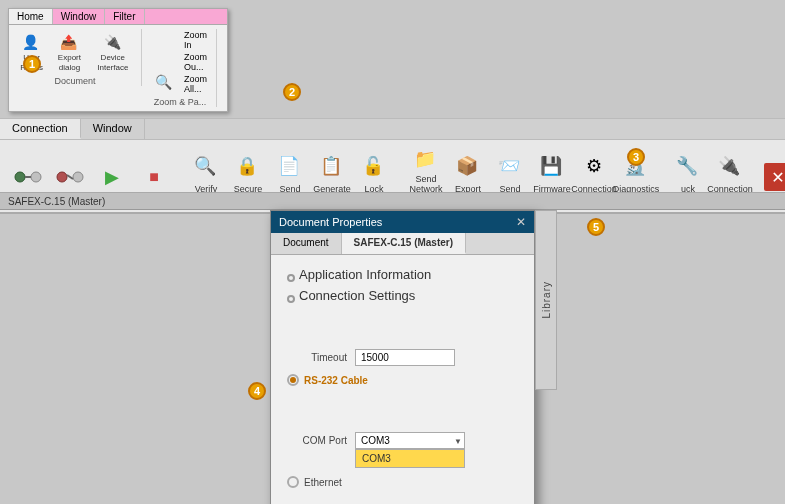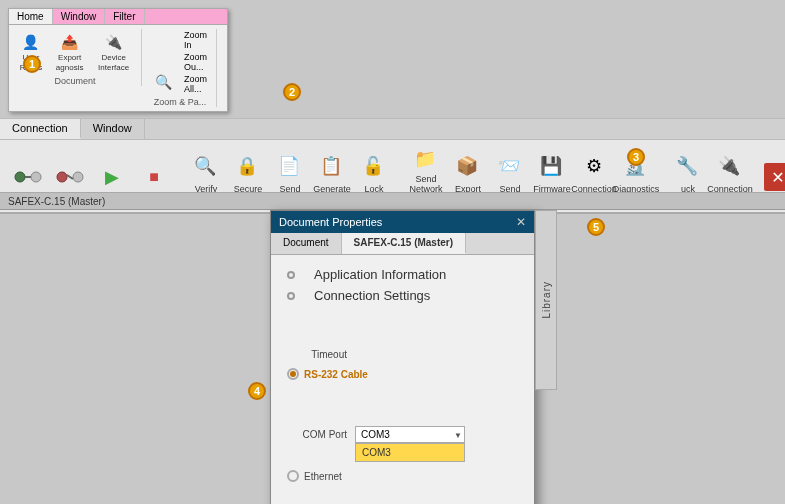--- a/index.html
+++ b/index.html
@@ -274,22 +274,22 @@
       font-weight: 600;
     }
     .dialog-content {
       padding: 12px 16px;
     }
     .dialog-section-title {
       font-size: 13px;
       color: #333;
       margin-bottom: 6px;
       display: flex;
-      align-items: center;
-      gap: 19px;
+      align-items: flex-end;
+      gap: 4px;
     }
     .section-bullet {
       width: 8px;
       height: 8px;
       border: 2px solid #999;
       border-radius: 50%;
       flex-shrink: 0;
     }
     .dialog-field-row {
       display: flex;
@@ -476,21 +476,21 @@
     <div class="ribbon-group">
       <div class="ribbon-icons-row">
         <div class="ribbon-icon-btn">
           <div class="ribbon-icon-shape">👤</div>
           <div class="ribbon-icon-label">User
 Rights</div>
         </div>
         <div class="ribbon-icon-btn">
           <div class="ribbon-icon-shape">📤</div>
           <div class="ribbon-icon-label">Export
-agnosis</div>
+dialog</div>
         </div>
         <div class="ribbon-icon-btn">
           <div class="ribbon-icon-shape">🔌</div>
           <div class="ribbon-icon-label">Device
 Interface</div>
         </div>
       </div>
       <div class="ribbon-group-label">Document</div>
     </div>
 
@@ -671,20 +671,21 @@
       <span>Application Information</span>
     </div>
 
     <div class="dialog-section-title">
       <div class="section-bullet"></div>
       <span>Connection Settings</span>
     </div>
 
     <div class="dialog-field-row">
       <div class="field-label">Timeout</div>
+      <input type="text" class="field-input" value="15000" style="">
     </div>
 
     <div class="radio-label">
       <div class="radio-circle selected"></div>
       <span>RS-232 Cable</span>
     </div>
 
     <div class="dialog-field-row">
       <div class="field-label">COM Port</div>
       <div style="position:relative;">

